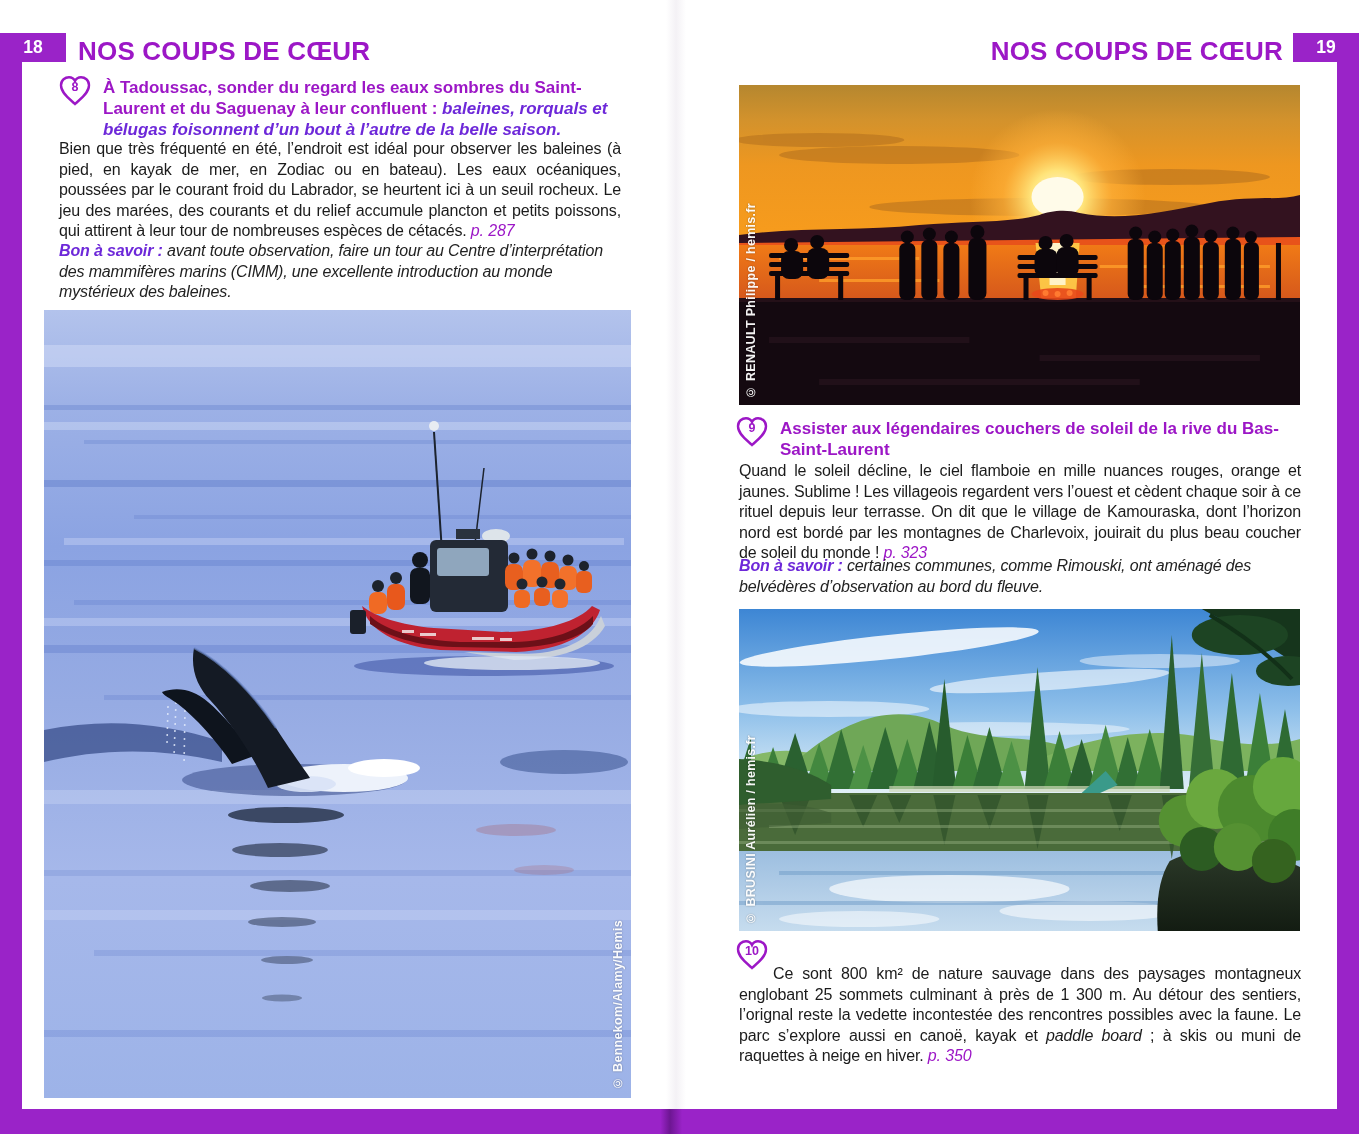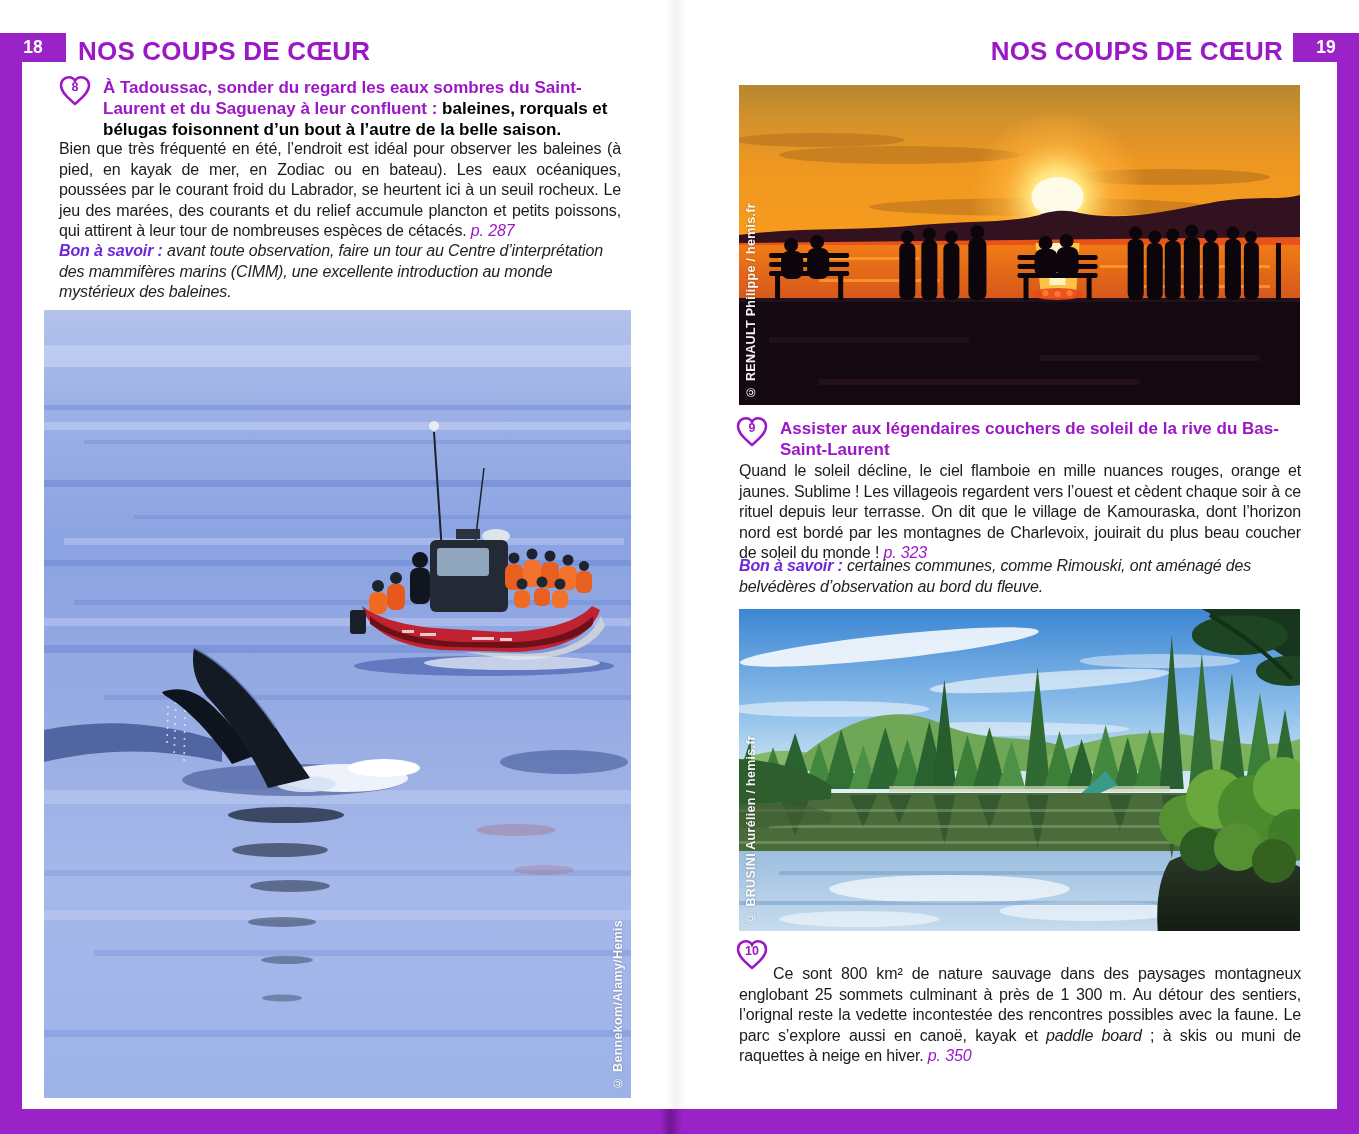--- a/index.html
+++ b/index.html
@@ -22,21 +22,21 @@
   .gutter{position:absolute;left:666px;top:0;width:20px;height:1134px;
     background:linear-gradient(90deg,rgba(0,0,0,0) 0%,rgba(110,80,130,.08) 50%,rgba(0,0,0,0) 100%);}
 
   
   .item-head{position:absolute;display:flex;gap:11px;align-items:flex-start;}
   .heart{position:relative;width:34px;height:32px;flex:none;margin-top:-2px;}
   .heart svg{display:block;}
   .heart .num{position:absolute;top:5px;left:0;right:0;text-align:center;
               font-weight:700;font-size:12.5px;color:#9c17c6;}
   .item-title{font-weight:700;font-size:17px;line-height:21px;color:#9c17c6;}
-  .item-title .tblack{color:#000000;}
+  .item-title .tblack{color:#6d28d9;font-style:italic;}
   .body{position:absolute;font-size:16px;line-height:20.6px;text-align:justify;color:#1b1b1b;letter-spacing:-.15px;}
   .pref{color:#9c17c6;font-style:italic;}
   .tip{position:absolute;font-size:16px;line-height:20.6px;font-style:italic;color:#222;letter-spacing:-.15px;}
   .tip .tlabel{color:#6d28d9;font-weight:700;text-align:center;}
   .indent-first{text-indent:34px;}
 
   
   .photo{position:absolute;overflow:hidden;}
   .photo svg{display:block;width:100%;height:100%;}
   .credit{position:absolute;color:#fff;font-size:12.5px;font-weight:700;letter-spacing:.3px;

